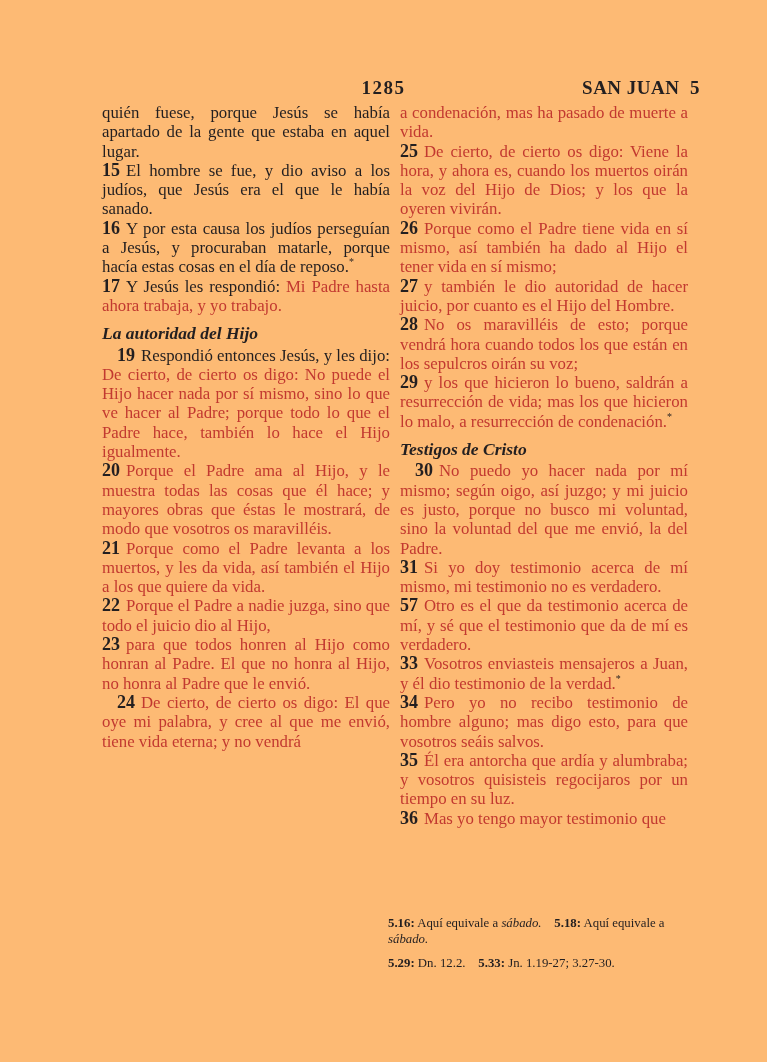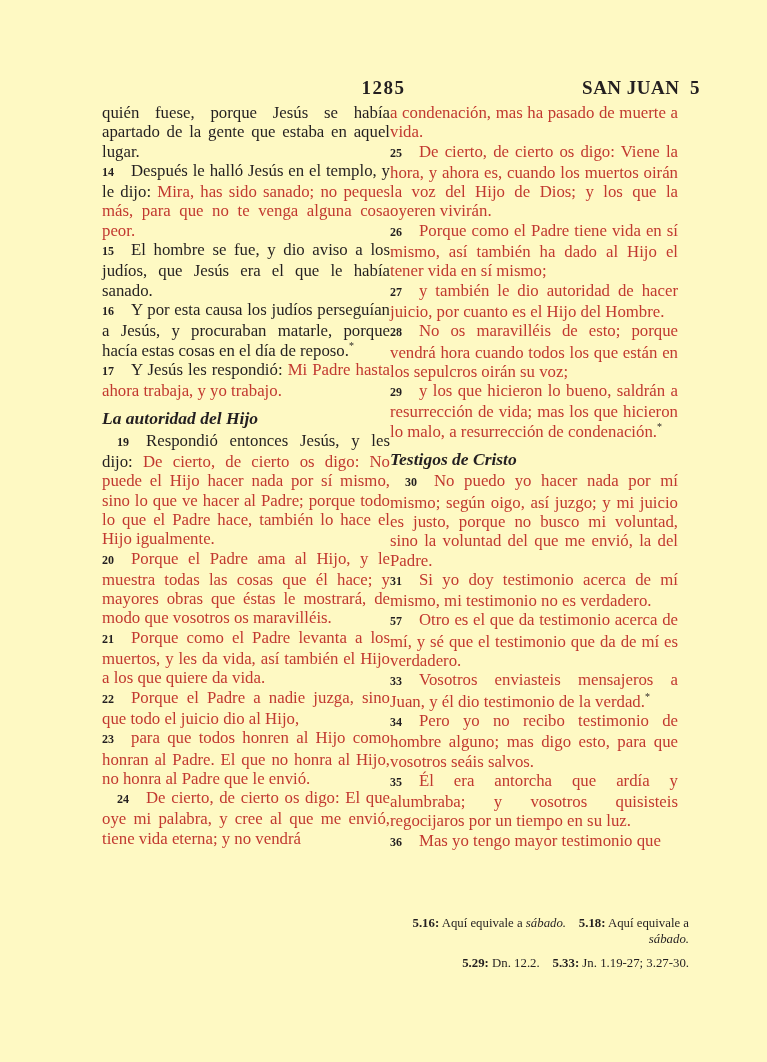--- a/index.html
+++ b/index.html
@@ -1,48 +1,47 @@
 <!DOCTYPE html>
 <html lang="es"><head>
 <meta charset="utf-8">
 <style>
   html,body{margin:0;padding:0;background:#ffffff;}
   .page{
-    position:relative;width:767px;height:1062px;background:#fef9c3;
+    position:relative;width:767px;height:1062px;background:#fdba74;
     font-family:"Liberation Serif","DejaVu Serif",serif;color:#231f20;overflow:hidden;
   }
   .header{position:absolute;top:77px;left:0;width:767px;height:24px;font-weight:bold;font-size:19px;}
   .pagenum{display:block;width:767px;text-align:center;letter-spacing:1.5px;}
   .runhead{position:absolute;top:0;right:67px;letter-spacing:0.5px;white-space:pre;}
-  .columns{position:absolute;top:103px;left:102px;width:586px;display:flex;font-family:Liberation Serif, serif;}
+  .columns{position:absolute;top:103px;left:102px;width:586px;display:flex;gap:10px;font-family:Liberation Serif, serif;}
   .col{width:288px;text-align:justify;font-size:16.8px;line-height:19.3px;hyphens:auto;-webkit-hyphens:auto;}
   .verse{margin:0;}
   .ind{text-indent:15px;}
-  .vn{font-size:12px;font-weight:bold;color:#231f20;padding-right:17px;letter-spacing:0;}
+  .vn{font-size:18px;font-weight:bold;color:#231f20;padding-right:6px;letter-spacing:0;}
   .red{color:#c23930;}
   .blk{color:#231f20;}
   sup{font-size:10px;line-height:0;}
   .heading{font-style:italic;font-weight:bold;font-size:17.5px;margin:9px 0 2px 0;text-indent:0;}
-  .footnotes{position:absolute;left:401px;top:916px;width:288px;font-size:12.8px;line-height:15.5px;text-align:right;}
+  .footnotes{position:absolute;left:388px;top:916px;width:288px;font-size:12.8px;line-height:15.5px;text-align:left;}
   .fn{margin:0 0 9px 0;}
   .bd{font-weight:bold;}
   .it{font-style:italic;}
 </style>
 </head>
 <body>
 
 <div class="page">
   <div class="header">
     <span class="pagenum">1285</span>
     <span class="runhead">SAN JUAN&nbsp; 5</span>
   </div>
   <div class="columns">
     <div class="col" id="col-left">
         <p class="verse"><span class="blk">quién fuese, porque Jesús se había apartado de la gente que estaba en aquel lugar.</span></p>
-        <p class="verse"><b class="vn">14</b><span class="blk">Después le halló Jesús en el templo, y le dijo: </span><span class="red">Mira, has sido sanado; no peques más, para que no te venga alguna cosa peor.</span></p>
         <p class="verse"><b class="vn">15</b><span class="blk">El hombre se fue, y dio aviso a los judíos, que Jesús era el que le había sanado.</span></p>
         <p class="verse"><b class="vn">16</b><span class="blk">Y por esta causa los judíos perseguían a Jesús, y procuraban matarle, porque hacía estas cosas en el día de reposo.</span><sup class="blk">*</sup></p>
         <p class="verse"><b class="vn">17</b><span class="blk">Y Jesús les respondió: </span><span class="red">Mi Padre hasta ahora trabaja, y yo trabajo.</span></p>
         <div class="heading">La autoridad del Hijo</div>
         <p class="verse ind"><b class="vn">19</b><span class="blk">Respondió entonces Jesús, y les dijo: </span><span class="red">De cierto, de cierto os digo: No puede el Hijo hacer nada por sí mismo, sino lo que ve hacer al Padre; porque todo lo que el Padre hace, también lo hace el Hijo igualmente.</span></p>
         <p class="verse"><b class="vn">20</b><span class="red">Porque el Padre ama al Hijo, y le muestra todas las cosas que él hace; y mayores obras que éstas le mostrará, de modo que vosotros os maravilléis.</span></p>
         <p class="verse"><b class="vn">21</b><span class="red">Porque como el Padre levanta a los muertos, y les da vida, así también el Hijo a los que quiere da vida.</span></p>
         <p class="verse"><b class="vn">22</b><span class="red">Porque el Padre a nadie juzga, sino que todo el juicio dio al Hijo,</span></p>
         <p class="verse"><b class="vn">23</b><span class="red">para que todos honren al Hijo como honran al Padre. El que no honra al Hijo, no honra al Padre que le envió.</span></p>
         <p class="verse ind"><b class="vn">24</b><span class="red">De cierto, de cierto os digo: El que oye mi palabra, y cree al que me envió, tiene vida eterna; y no vendrá</span></p>

